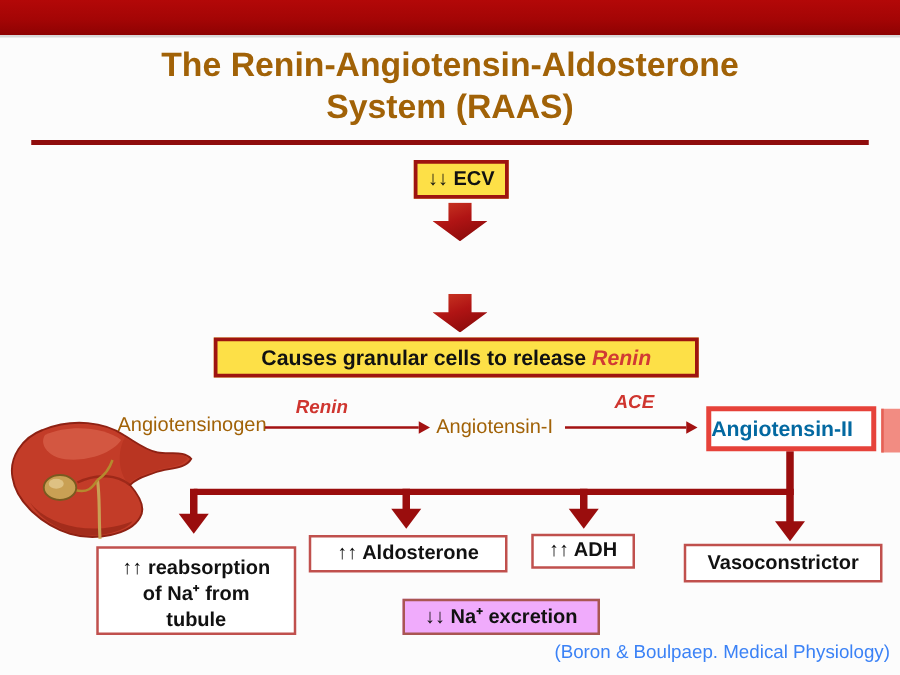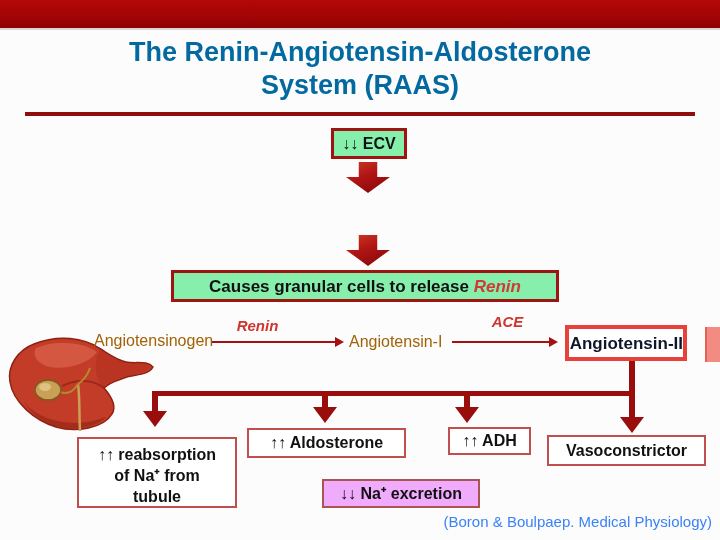--- a/index.html
+++ b/index.html
@@ -4,58 +4,58 @@
 <style>
   html,body{margin:0;padding:0;background:#888;}
   .slide{
     position:relative;width:720px;height:540px;background:#fcfcfc;
     font-family:"Liberation Sans",sans-serif;overflow:hidden;margin:0 auto;
   }
   .topbar{position:absolute;left:0;top:0;width:720px;height:28px;
     background:linear-gradient(#b30808 0%,#a40505 55%,#8e0202 100%);
     border-bottom:2px solid #d8d8d8;}
   .title{position:absolute;left:0;top:36px;width:720px;text-align:center;
-    color:#0369a1;font-size:27px;font-weight:bold;line-height:33px;letter-spacing:0;}
+    color:#a16207;font-size:27px;font-weight:bold;line-height:33px;letter-spacing:0;}
   .title-rule{position:absolute;left:25px;top:112px;width:670px;height:4px;background:#8f0d0d;}
 
-  .rbox{position:absolute;box-sizing:border-box;background:#86efac;border:3px solid #9e1410;
+  .rbox{position:absolute;box-sizing:border-box;background:#fde047;border:3px solid #9e1410;
     color:#111;font-weight:bold;text-align:center;}
   .ecv{left:331px;top:128px;width:76px;height:31px;font-size:16px;line-height:26px;}
   .stretch{left:113px;top:198px;width:500px;height:33px;font-size:17px;line-height:28px;}
   .causes{left:171px;top:270px;width:388px;height:32px;font-size:17px;line-height:27px;}
   .red-italic{color:#d13a34;font-style:italic;}
 
   .block-arrow{position:absolute;width:44px;height:31px;
     background:linear-gradient(160deg,#cc3a24 0%,#b01414 45%,#800808 100%);
     clip-path:polygon(29% 0%,71% 0%,71% 48%,100% 48%,50% 100%,0% 48%,29% 48%);}
   .ba1{left:346px;top:162px;}
   .ba2{left:346px;top:235px;}
 
   .midlabel{position:absolute;color:#a16207;font-size:16px;white-space:nowrap;}
   .enzyme{position:absolute;color:#cf352f;font-size:15px;font-weight:bold;font-style:italic;text-align:center;white-space:nowrap;}
   .harrow{position:absolute;height:10px;}
   .harrow .shaft{position:absolute;left:0;top:4px;height:2px;background:#a31212;}
   .harrow .head{position:absolute;top:0;width:0;height:0;border-top:5px solid transparent;
     border-bottom:5px solid transparent;border-left:9px solid #a31212;}
-  .ang2box{position:absolute;left:565px;top:325px;width:122px;height:36px;box-sizing:border-box;
-    background:#fff;border:4px solid #e6423a;color:#0f172a;font-weight:bold;font-size:17px;
-    text-align:right;line-height:29px;z-index:5;}
+  .ang2box{position:absolute;left:565px;top:325px;width:136px;height:36px;box-sizing:border-box;
+    background:#fff;border:4px solid #e6423a;color:#0369a1;font-weight:bold;font-size:17px;
+    text-align:left;line-height:29px;z-index:5;}
   .salmon-strip{position:absolute;left:705px;top:327px;width:15px;height:35px;
     background:#f28c82;border-left:2px solid #e56055;}
 
   .hline{position:absolute;left:155px;top:391px;width:480px;height:5px;background:#9a0d0d;}
   .vstem{position:absolute;width:6px;background:#9a0d0d;}
   .vhead{position:absolute;width:0;height:0;border-left:12px solid transparent;
     border-right:12px solid transparent;border-top:16px solid #9a0d0d;}
 
   .ebox{position:absolute;box-sizing:border-box;background:#fff;border:2px solid #c0504d;
     color:#111;font-weight:bold;font-size:16px;text-align:center;}
   .reab{left:77px;top:437px;width:160px;height:71px;padding-top:5px;line-height:21px;}
   .aldo{left:247px;top:428px;width:159px;height:30px;line-height:26px;}
-  .adh{left:448px;top:427px;width:83px;height:28px;line-height:24px;}
+  .adh{left:425px;top:427px;width:83px;height:28px;line-height:24px;}
   .vaso{left:547px;top:435px;width:159px;height:31px;line-height:27px;}
   .naex{left:322px;top:479px;width:158px;height:29px;line-height:25px;
     background:#f0abfc;border:2px solid #a95652;}
 
   .attribution{position:absolute;right:8px;top:513px;font-size:15px;color:#3b82f6;}
 
   .liver{position:absolute;left:4px;top:334px;width:152px;height:100px;}
 </style>
 </head>
 <body>

